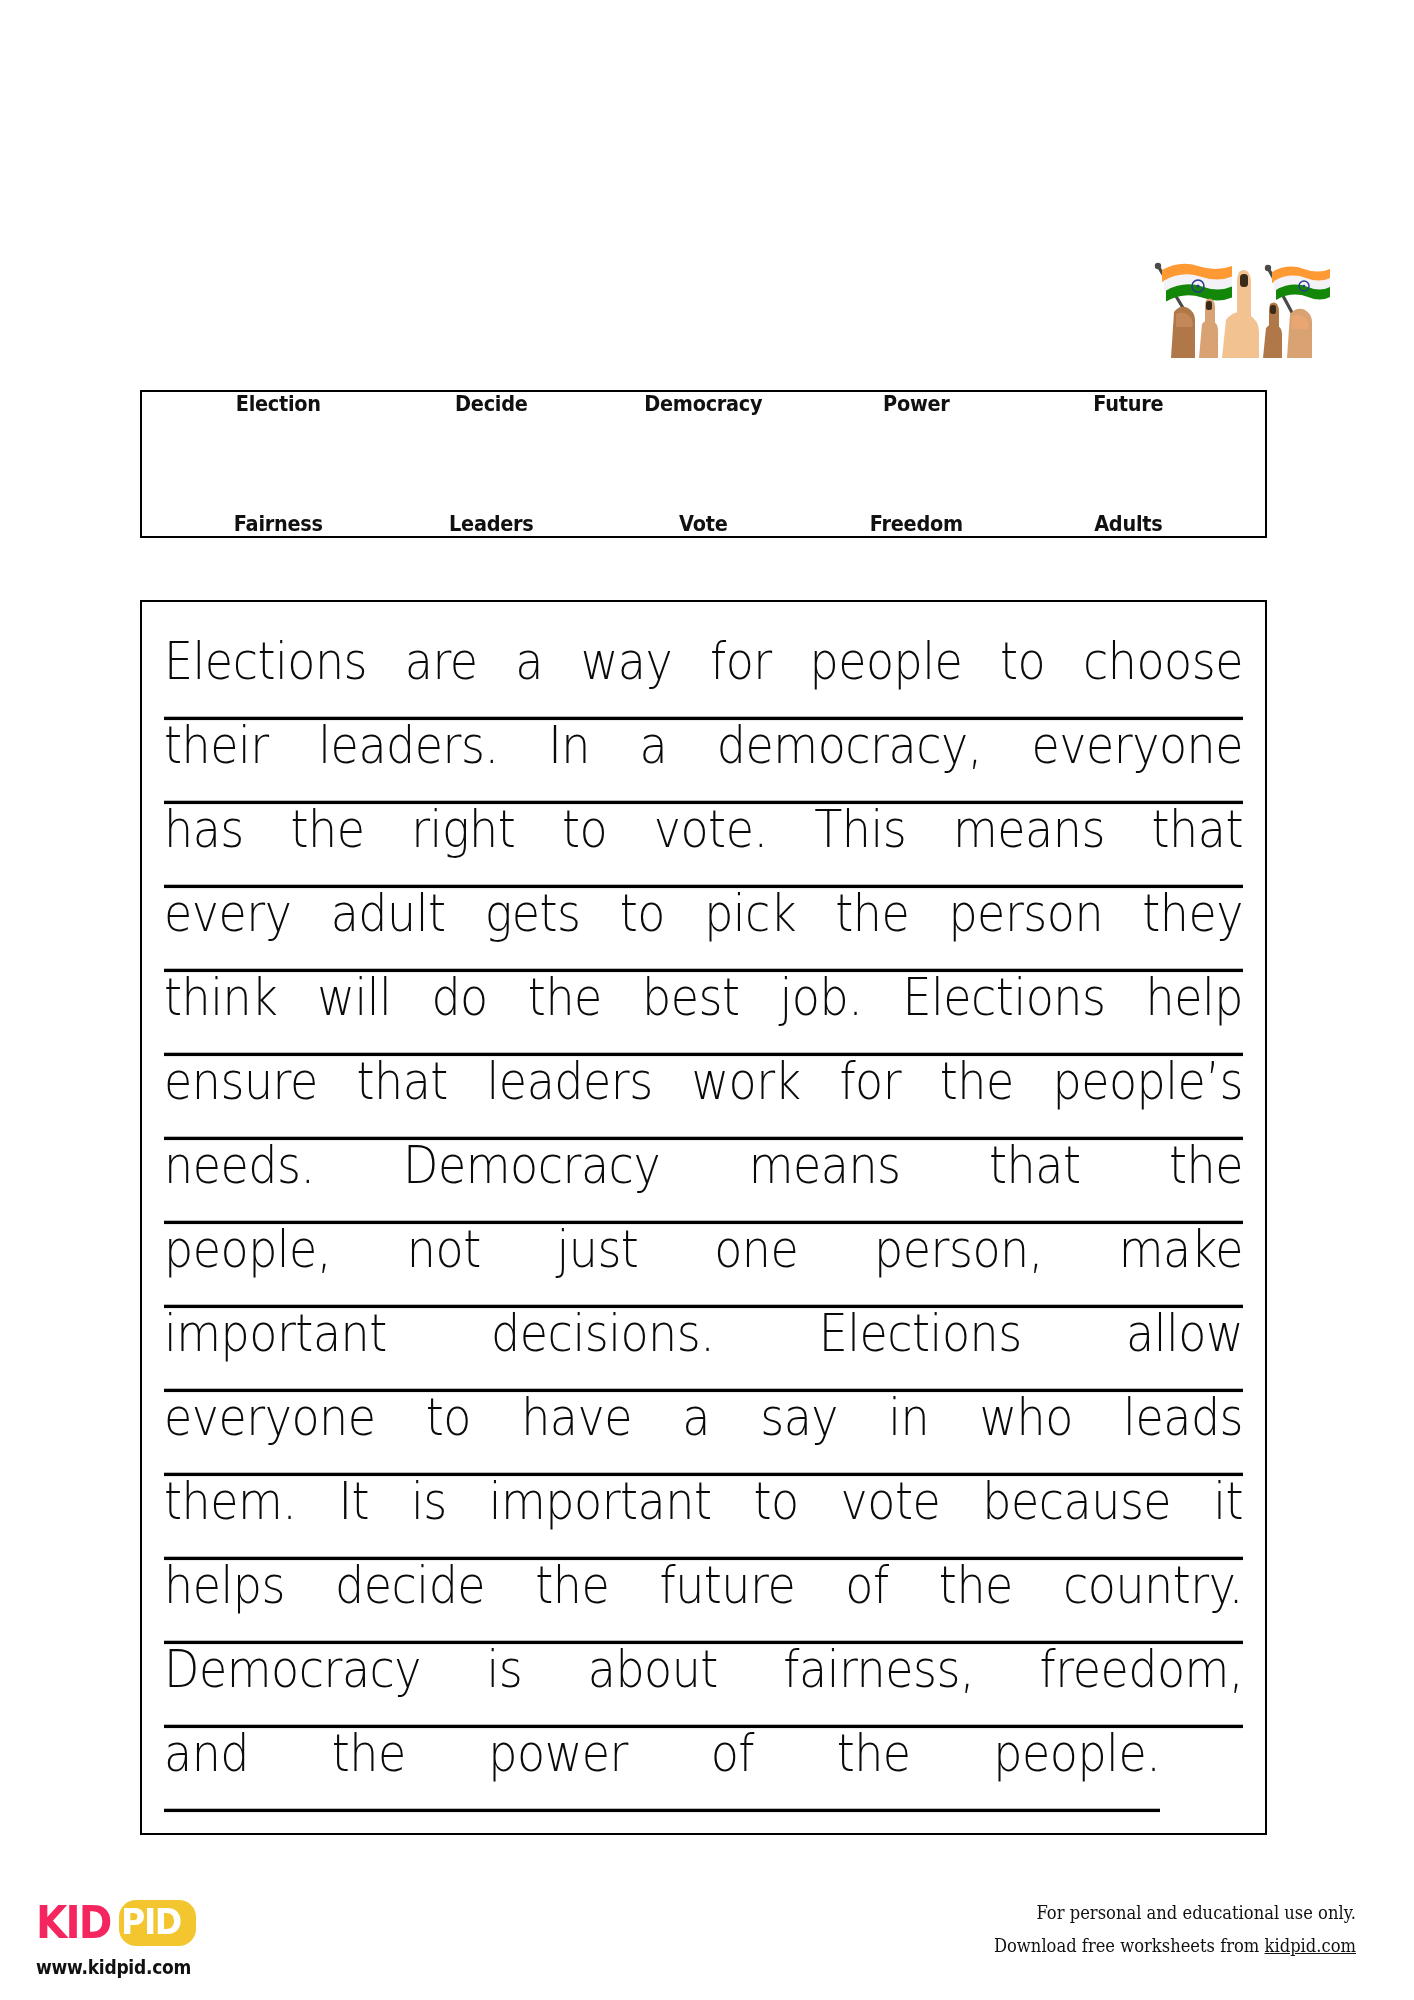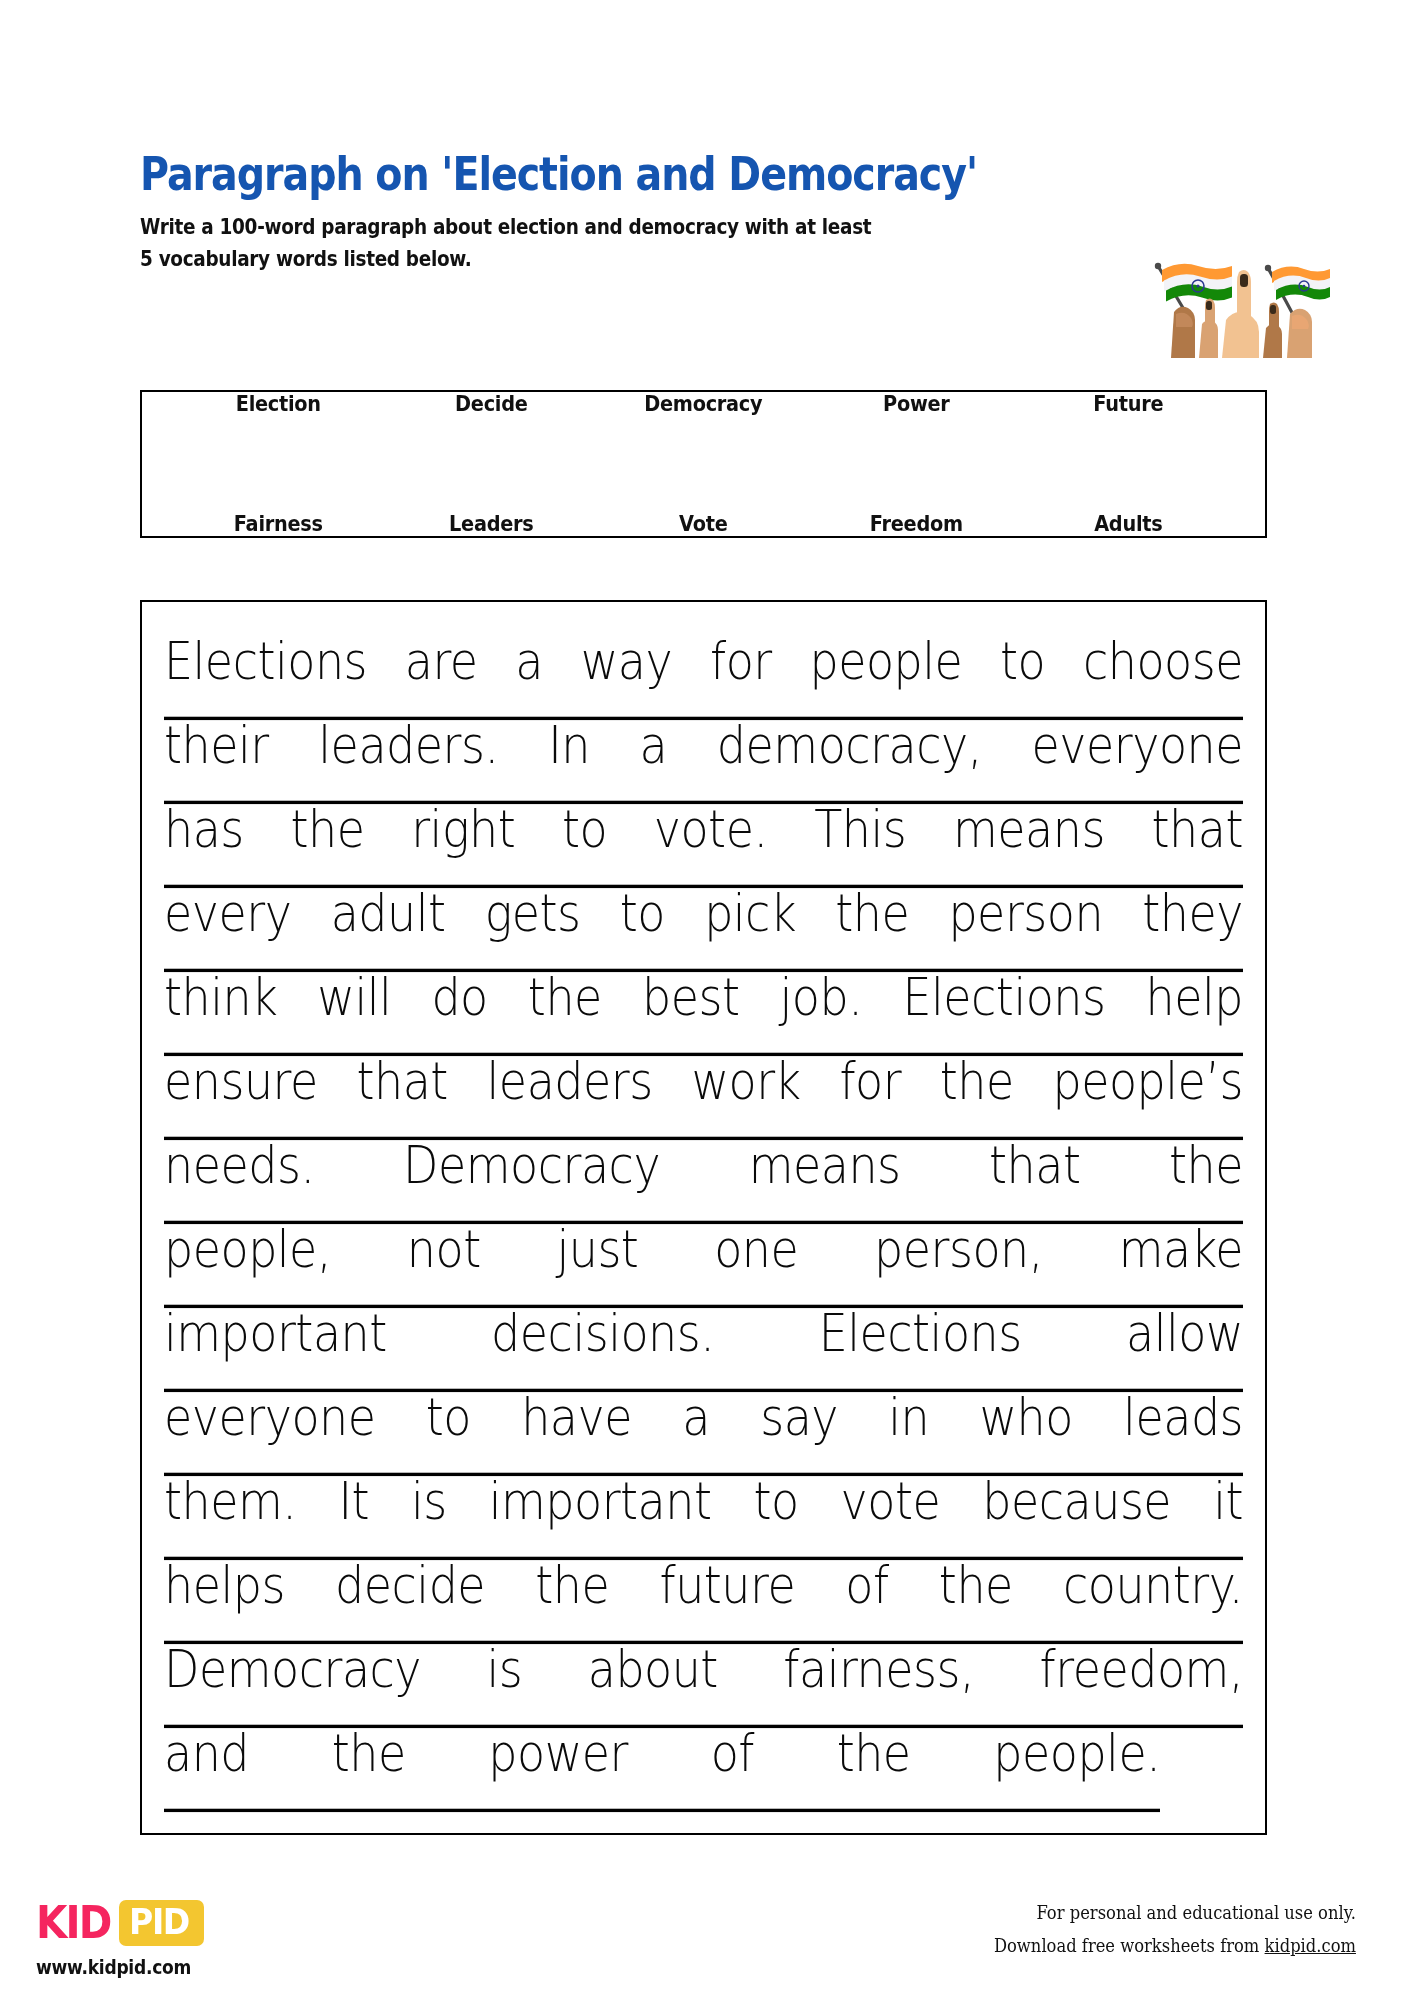--- a/index.html
+++ b/index.html
@@ -151,22 +151,22 @@
     font-size: 44px;
     font-weight: bold;
     color: #f5255f;
     letter-spacing: -2px;
     transform: scaleX(0.92);
     transform-origin: left center;
     line-height: 1;
   }
   .logo-pid-box {
     background: #f3c630;
-    border-radius: 7px;
-    padding: 4px 10px 6px 10px;
+    border-radius: 17px;
+    padding: 4px 10px 6px 2px;
     margin-left: 2px;
     line-height: 1;
     text-decoration: underline;
   }
   .logo-pid {
     font-family: "DejaVu Sans", sans-serif;
     font-size: 36px;
     font-weight: bold;
     color: #ffffff;
     letter-spacing: -1.5px;
@@ -201,24 +201,20 @@
   .footer-right .link {
     text-decoration: underline;
     color: #111111;
   }
 </style>
 </head>
 <body>
 
 <div class="page">
 
-  <div class="header">
-    <div class="title">Paragraph on 'Election and Democracy'</div>
-    <div class="subtitle">Write a 100-word paragraph about election and democracy with at least 5 vocabulary words listed below.</div>
-  </div>
 
   <div class="illustration">
     <svg viewBox="0 0 190 130" xmlns="http://www.w3.org/2000/svg">
 
       <line x1="18" y1="38" x2="52" y2="95" stroke="#4a4a4a" stroke-width="3.2" stroke-linecap="round"></line>
       <circle cx="18" cy="38" r="3.2" fill="#4a4a4a"></circle>
 
       <path d="M22 42 q18 -10 36 -4 q18 6 34 0 l0 12 q-16 6 -34 0 q-18 -6 -36 4 z" fill="#ff9933"></path>
       <path d="M24 52.5 q18 -10 36 -4 q18 6 32 0 l0 11 q-14 6 -32 0 q-18 -6 -36 4 z" fill="#f3f3f7"></path>
       <path d="M26 62.5 q18 -10 36 -4 q16 6 30 0 l0 11 q-14 6 -30 0 q-18 -6 -36 4 z" fill="#138808"></path>

